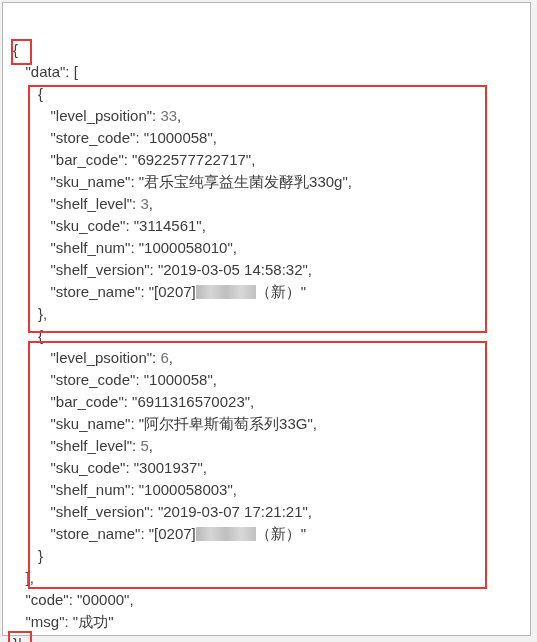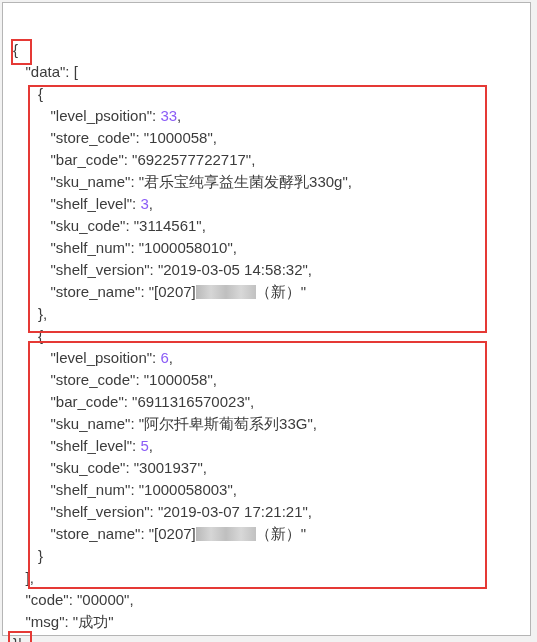--- a/index.html
+++ b/index.html
@@ -25,21 +25,21 @@
     position: absolute;
     top: 36px;
     left: 10px;
     right: 10px;
     white-space: pre;
     color: #3c3c3c;
     line-height: 22px;
     font-size: 15px;
   }
   .str { color: #3c3c3c; }
-  .num { color: #8b5cf6; }
+  .num { color: #737373; }
   .cursor { display: inline-block; }
 
   
   .box { position: absolute; border: 2px solid #e53935; }
   .b-openbrace { top: 36px; left: 8px; width: 17px; height: 22px; }
   .b-obj1 { top: 82px; left: 25px; width: 455px; height: 244px; }
   .b-obj2 { top: 338px; left: 25px; width: 455px; height: 244px; }
   .b-closebrace { top: 628px; left: 5px; width: 20px; height: 18px; }
 
   .redact {

